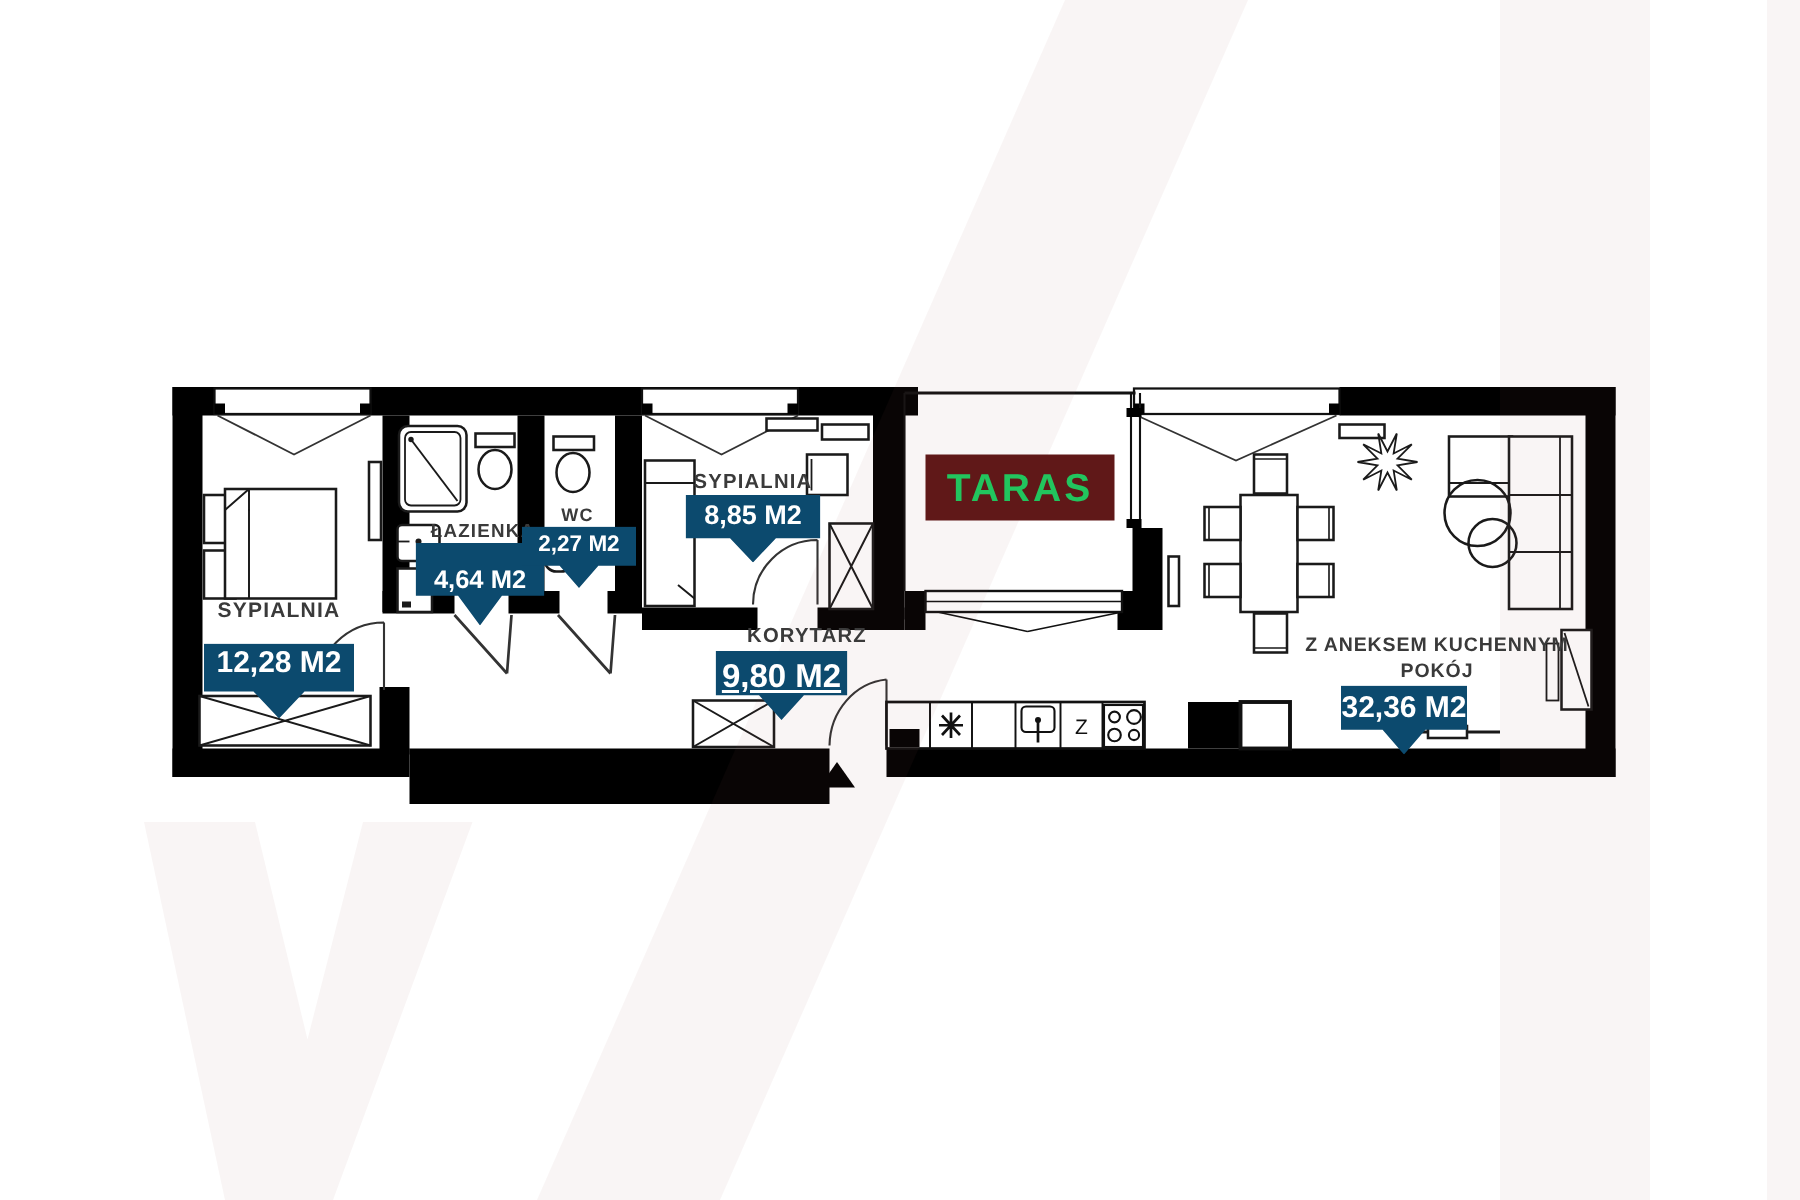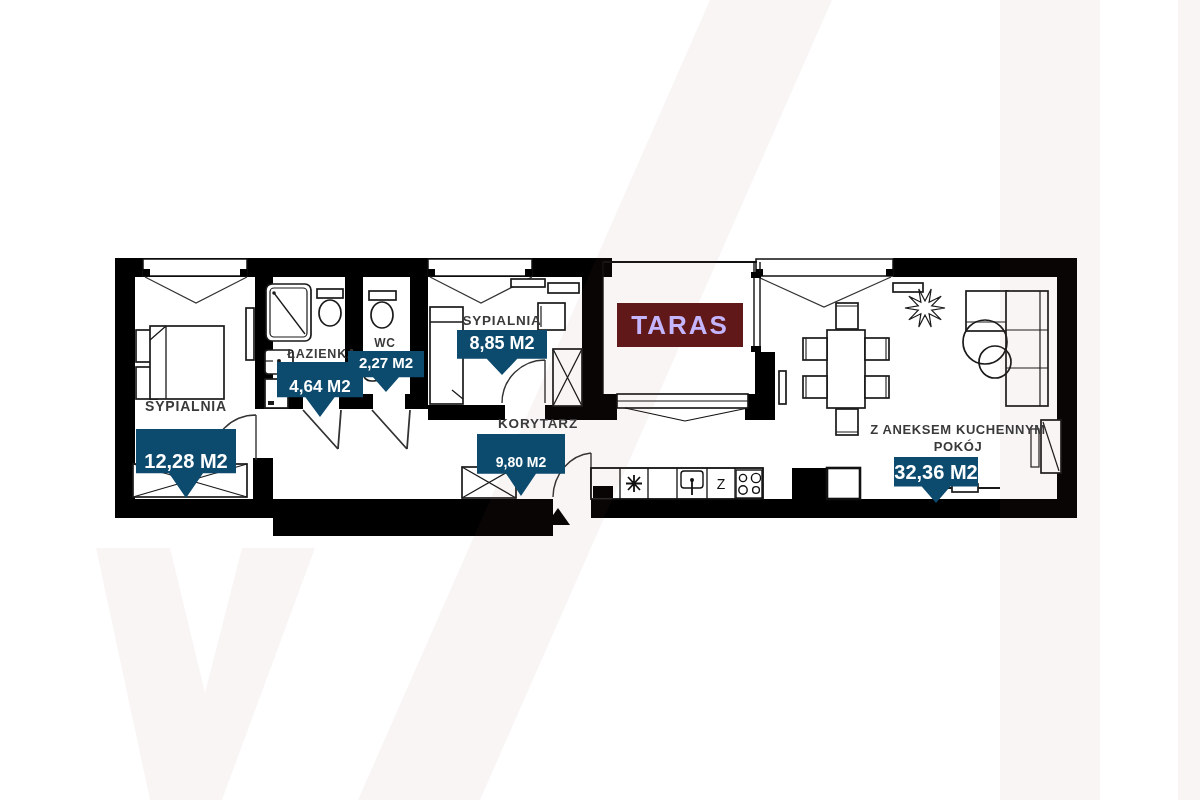--- a/index.html
+++ b/index.html
@@ -5,21 +5,21 @@
   html,body{margin:0;padding:0;background:#fff;}
   .stage{position:relative;width:1200px;height:800px;background:#ffffff;overflow:hidden;
          font-family:"Liberation Sans","DejaVu Sans",sans-serif;}
   .plan-svg{position:absolute;left:0;top:0;}
   .room-name{position:absolute;color:#3a3a3a;font-weight:700;letter-spacing:.8px;
              text-align:center;white-space:nowrap;}
   .banner{position:absolute;background:#0c4a6e;color:#ffffff;font-weight:700;
           display:flex;align-items:flex-start;justify-content:center;
           clip-path:polygon(0 0,100% 0,100% 64%,67% 64%,50% 100%,33% 64%,0 64%);}
   .banner span{display:block;width:100%;text-align:center;}
-  .banner-flat{position:absolute;background:#601818;color:#c4b5fd;font-weight:700;
+  .banner-flat{position:absolute;background:#601818;color:#22c55e;font-weight:700;
           display:flex;align-items:center;justify-content:center;letter-spacing:2px;}
 </style>
 </head>
 <body>
 
 <div class="stage">
 
   <svg class="plan-svg" width="1200" height="800" viewBox="0 0 1200 800">
 
     <g fill="#000000" stroke="none">
@@ -199,41 +199,41 @@
 
     <g fill="rgba(150,80,80,0.06)" stroke="none">
       <polygon points="710,0 832,0 480,800 358,800"></polygon>
       <path d="M96,548 L170,548 L205,693 L242,548 L315,548 L222,800 L150,800 Z"></path>
       <rect x="1000" y="0" width="100" height="800"></rect>
       <rect x="1178" y="0" width="22" height="800"></rect>
     </g>
   </svg>
 
   <div class="room-name" style="left:116px;top:398px;width:140px;font-size:14px;">SYPIALNIA</div>
-  <div class="banner" style="left:136px;top:429px;width:100px;height:48px;font-size:20px;padding-top:21px;">
+  <div class="banner" style="left:136px;top:429px;width:100px;height:48px;font-size:20px;padding-top:2px;">
     <span>12,28 M2</span>
   </div>
 
   <div class="room-name" style="left:262px;top:347px;width:120px;font-size:12.5px;">ŁAZIENKA</div>
   <div class="banner" style="left:277px;top:362px;width:86px;height:40px;font-size:17px;padding-top:15px;">
     <span>4,64 M2</span>
   </div>
 
   <div class="room-name" style="left:355px;top:336px;width:60px;font-size:12px;">WC</div>
   <div class="banner" style="left:348px;top:351px;width:76px;height:38px;font-size:15px;padding-top:3px;">
     <span>2,27 M2</span>
   </div>
 
   <div class="room-name" style="left:442px;top:313px;width:120px;font-size:13.5px;">SYPIALNIA</div>
   <div class="banner" style="left:457px;top:330px;width:90px;height:42px;font-size:18px;padding-top:3px;">
     <span>8,85 M2</span>
   </div>
 
   <div class="room-name" style="left:468px;top:416px;width:140px;font-size:13.5px;">KORYTARZ</div>
-  <div class="banner" style="left:477px;top:434px;width:88px;height:42px;font-size:14px;padding-top:20px;">
+  <div class="banner" style="left:477px;top:434px;width:88px;height:42px;font-size:22px;padding-top:4px;text-decoration:underline;">
     <span>9,80 M2</span>
   </div>
 
   <div class="banner-flat" style="left:617px;top:303px;width:126px;height:44px;font-size:26px;">
     <span>TARAS</span>
   </div>
 
   <div class="room-name" style="left:838px;top:421px;width:240px;font-size:13px;line-height:17px;letter-spacing:.6px;">
     <div>Z ANEKSEM KUCHENNYM</div>
     <div>POKÓJ</div>

